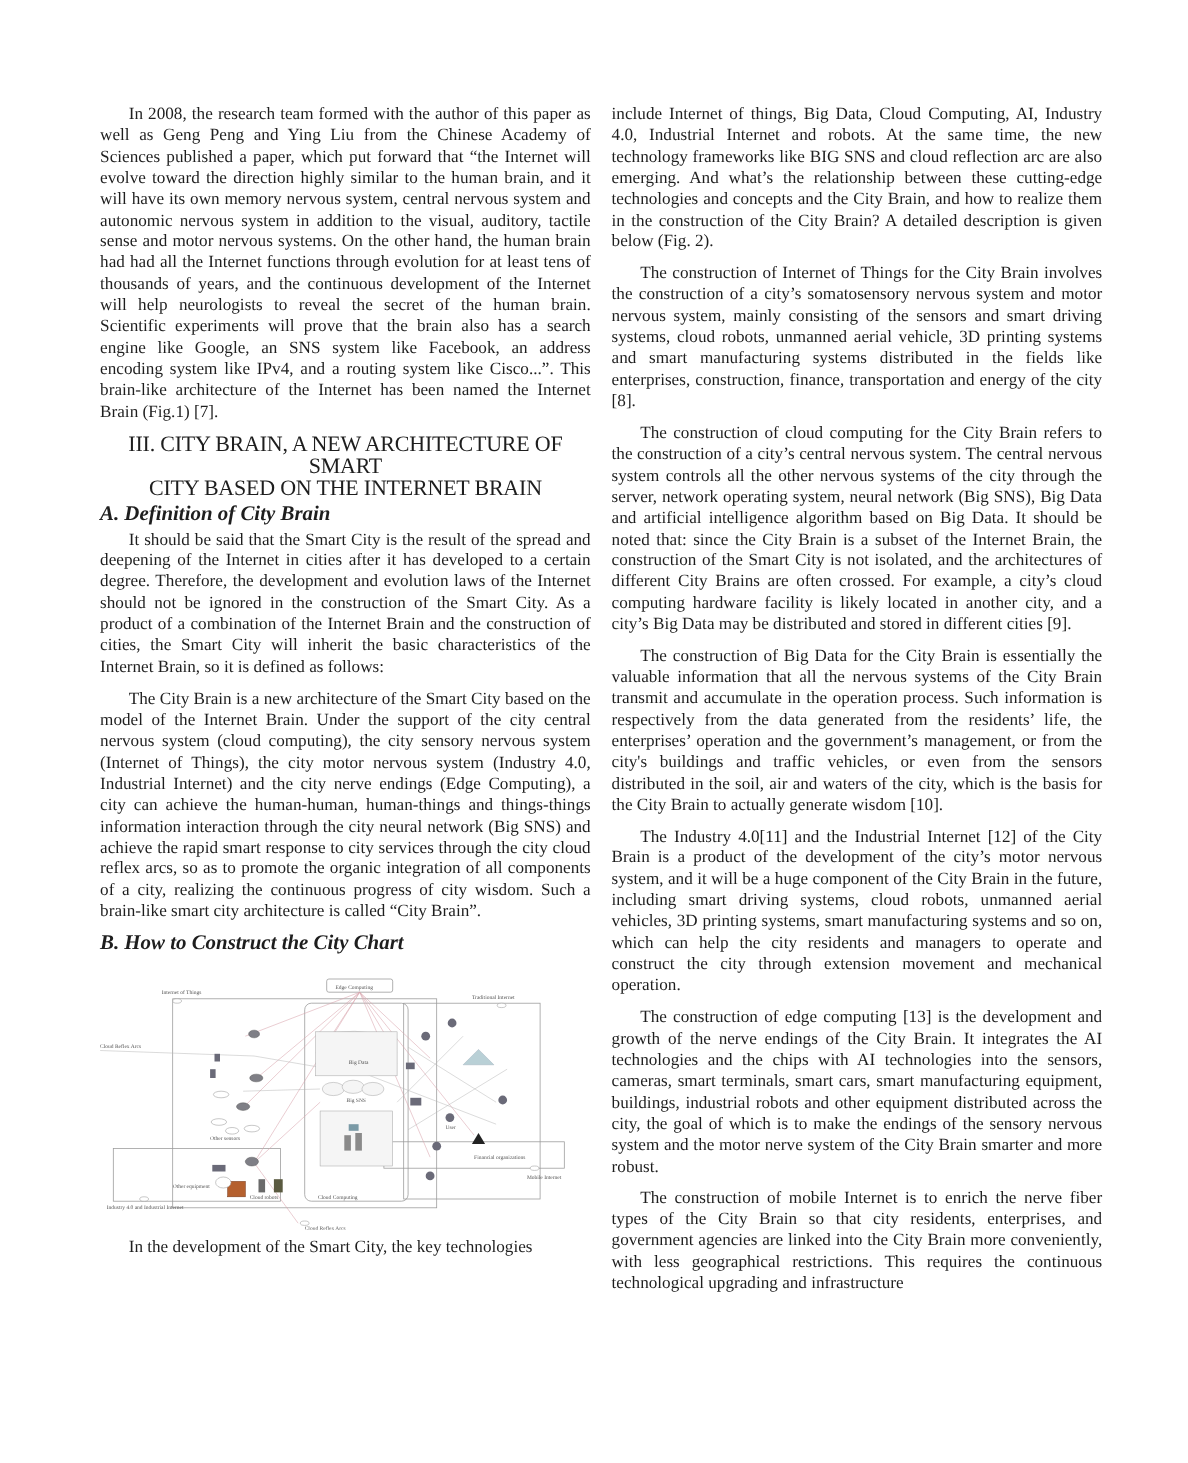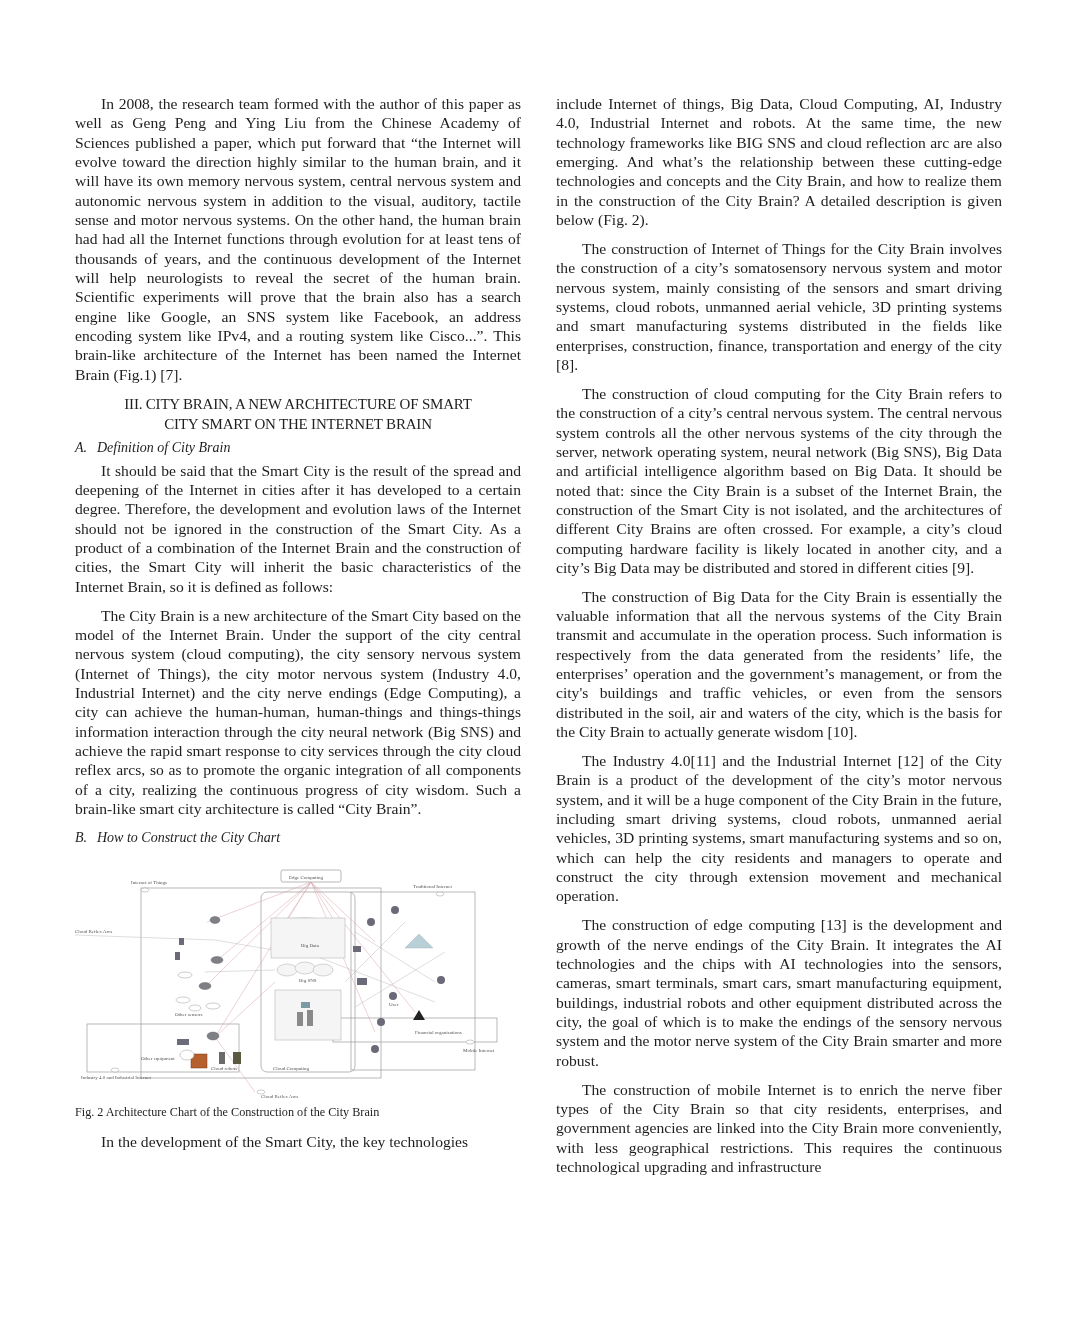--- a/index.html
+++ b/index.html
@@ -1,44 +1,44 @@
 <!DOCTYPE html>
 <html><head>
 <meta charset="utf-8">
 <style>
   html, body { margin: 0; padding: 0; }
   body {
     width: 1080px; height: 1330px; background: #ffffff; position: relative; overflow: hidden;
     font-family: "Liberation Serif", "DejaVu Serif", serif; color: #1e1e1e;
   }
   .col { position: absolute; top: 94px; width: 446px; font-size: 15.6px; line-height: 19.35px; }
-  .col.left { left: 75px; }
+  .col.left { left: 91px; }
   .col.right { left: 556px; }
   p { margin: 0 0 9.5px 0; text-align: justify; text-indent: 26px; hyphens: none; }
   p.noindent { text-indent: 0; }
   h2.section {
-    margin: 8px 0 4px 0; font-weight: normal; font-size: 15px; line-height: 20px;
+    margin: 8px 0 4px 0; font-weight: normal; font-size: 20px; line-height: 20px;
     text-align: center; letter-spacing: -0.2px;
   }
-  h3.sub { margin: 4px 0 3px 0; font-weight: normal; font-style: italic; font-size: 14px; line-height: 20px; }
+  h3.sub { margin: 4px 0 3px 0; font-weight: bold; font-style: italic; font-size: 19px; line-height: 20px; }
   h3.sub .num { display: inline-block; width: 22px; }
   .figure { position: relative; width: 446px; height: 236px; margin: 14px 0 6px 0; }
   .figure svg { width: 446px; height: 236px; display: block; }
   .caption { font-size: 12.2px; line-height: 16px; margin: 4px 0 12px 0; text-indent: 0; text-align: left; }
   .fig-label { font-family: "Liberation Serif", serif; font-size: 5px; fill: #555; }
 </style>
 </head>
 <body>
 
 <div class="col left">
   <p>In 2008, the research team formed with the author of this paper as well as Geng Peng and Ying Liu from the Chinese Academy of Sciences published a paper, which put forward that “the Internet will evolve toward the direction highly similar to the human brain, and it will have its own memory nervous system, central nervous system and autonomic nervous system in addition to the visual, auditory, tactile sense and motor nervous systems. On the other hand, the human brain had had all the Internet functions through evolution for at least tens of thousands of years, and the continuous development of the Internet will help neurologists to reveal the secret of the human brain. Scientific experiments will prove that the brain also has a search engine like Google, an SNS system like Facebook, an address encoding system like IPv4, and a routing system like Cisco...”. This brain-like architecture of the Internet has been named the Internet Brain (Fig.1) [7].</p>
 
   <h2 class="section">
     <span>III.  CITY BRAIN, A NEW ARCHITECTURE OF SMART</span><br>
-    <span>CITY SMART ON THE INTERNET BRAIN</span>
+    <span>CITY BASED ON THE INTERNET BRAIN</span>
   </h2>
 
   <h3 class="sub">
     <span class="num">A.</span><span>Definition of City Brain</span>
   </h3>
 
   <p>It should be said that the Smart City is the result of the spread and deepening of the Internet in cities after it has developed to a certain degree. Therefore, the development and evolution laws of the Internet should not be ignored in the construction of the Smart City. As a product of a combination of the Internet Brain and the construction of cities, the Smart City will inherit the basic characteristics of the Internet Brain, so it is defined as follows:</p>
   <p>The City Brain is a new architecture of the Smart City based on the model of the Internet Brain. Under the support of the city central nervous system (cloud computing), the city sensory nervous system (Internet of Things), the city motor nervous system (Industry 4.0, Industrial Internet) and the city nerve endings (Edge Computing), a city can achieve the human-human, human-things and things-things information interaction through the city neural network (Big SNS) and achieve the rapid smart response to city services through the city cloud reflex arcs, so as to promote the organic integration of all components of a city, realizing the continuous progress of city wisdom. Such a brain-like smart city architecture is called “City Brain”.</p>
 
   <h3 class="sub">
@@ -149,21 +149,20 @@
       <text class="fig-label" x="226" y="85">Big Data</text>
       <text class="fig-label" x="224" y="120">Big SNS</text>
       <text class="fig-label" x="314" y="144">User</text>
       <text class="fig-label" x="340" y="172">Financial organizations</text>
       <text class="fig-label" x="100" y="154">Other sensors</text>
       <text class="fig-label" x="66" y="198">Other equipment</text>
       <text class="fig-label" x="136" y="208">Cloud robots</text>
     </svg>
   </div>
 
-  <p class="caption">Fig. 2 Architecture  Chart of the Construction  of the City Brain</p>
 
   <p>In the development of the Smart City, the key technologies</p>
 </div>
 
 <div class="col right">
   <p class="noindent">include Internet of things, Big Data, Cloud Computing, AI, Industry 4.0, Industrial Internet and robots. At the same time, the new technology frameworks like BIG SNS and cloud reflection arc are also emerging. And what’s the relationship between these cutting-edge technologies and concepts and the City Brain, and how to realize them in the construction of the City Brain? A detailed description is given below (Fig. 2).</p>
   <p>The construction of Internet of Things for the City Brain involves the construction of a city’s somatosensory nervous system and motor nervous system, mainly consisting of the sensors and smart driving systems, cloud robots, unmanned aerial vehicle, 3D printing systems and smart manufacturing systems distributed in the fields like enterprises, construction, finance, transportation and energy of the city [8].</p>
   <p>The construction of cloud computing for the City Brain refers to the construction of a city’s central nervous system. The central nervous system controls all the other nervous systems of the city through the server, network operating system, neural network (Big SNS), Big Data and artificial intelligence algorithm based on Big Data. It should be noted that: since the City Brain is a subset of the Internet Brain, the construction of the Smart City is not isolated, and the architectures of different City Brains are often crossed. For example, a city’s cloud computing hardware facility is likely located in another city, and a city’s Big Data may be distributed and stored in different cities [9].</p>
   <p>The construction of Big Data for the City Brain is essentially the valuable information that all the nervous systems of the City Brain transmit and accumulate in the operation process. Such information is respectively from the data generated from the residents’ life, the enterprises’ operation and the government’s management, or from the city's buildings and traffic vehicles, or even from the sensors distributed in the soil, air and waters of the city, which is the basis for the City Brain to actually generate wisdom [10].</p>
   <p>The Industry 4.0[11] and the Industrial Internet [12] of the City Brain is a product of the development of the city’s motor nervous system, and it will be a huge component of the City Brain in the future, including smart driving systems, cloud robots, unmanned aerial vehicles, 3D printing systems, smart manufacturing systems and so on, which can help the city residents and managers to operate and construct the city through extension movement and mechanical operation.</p>

